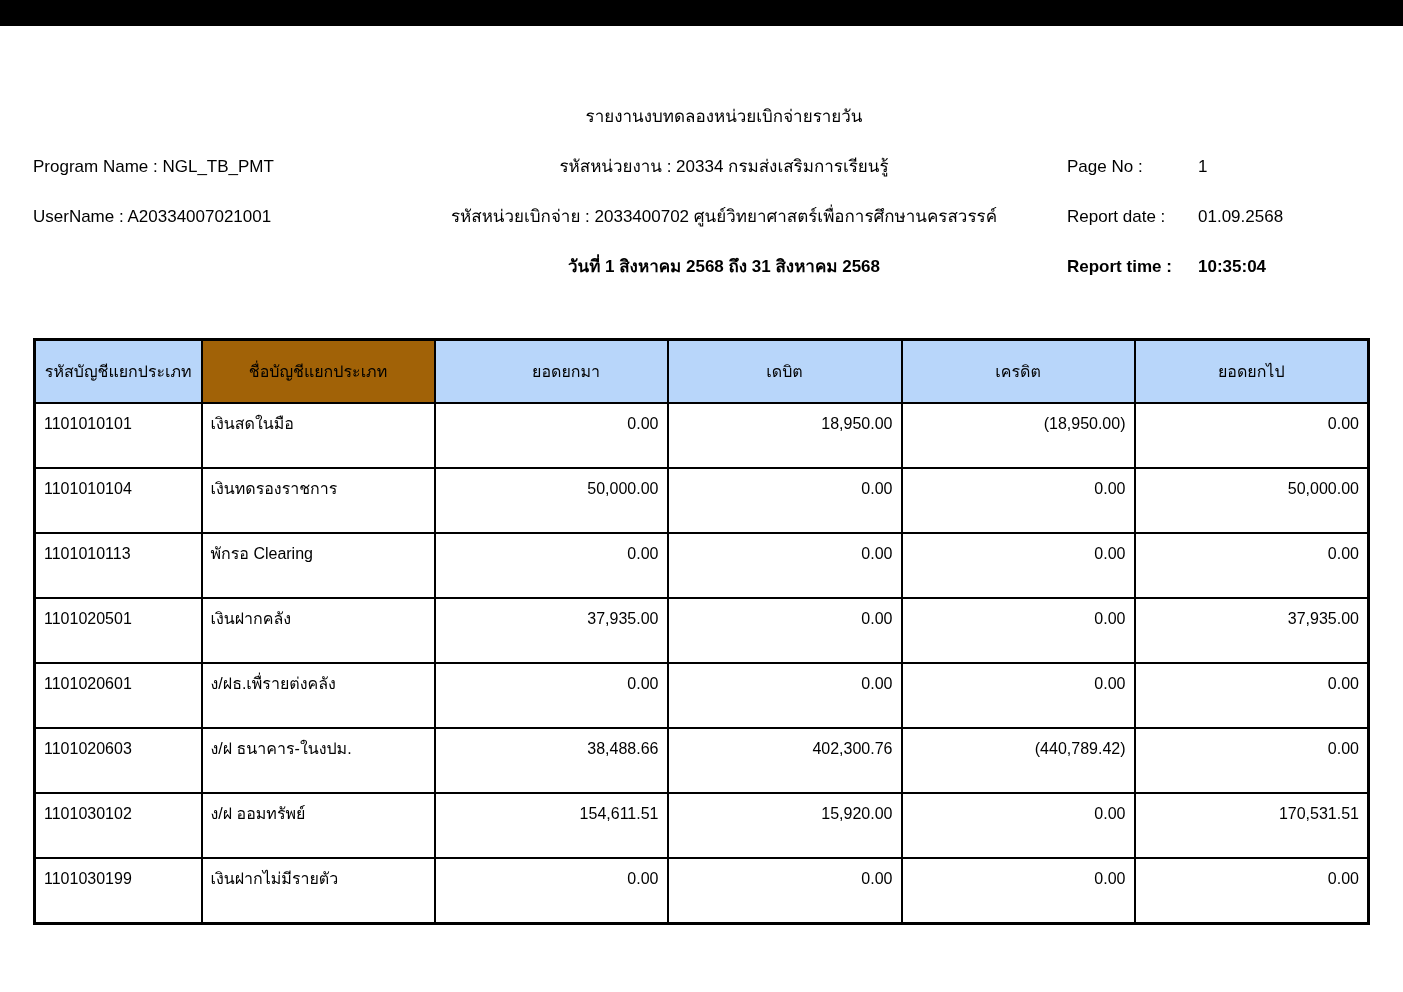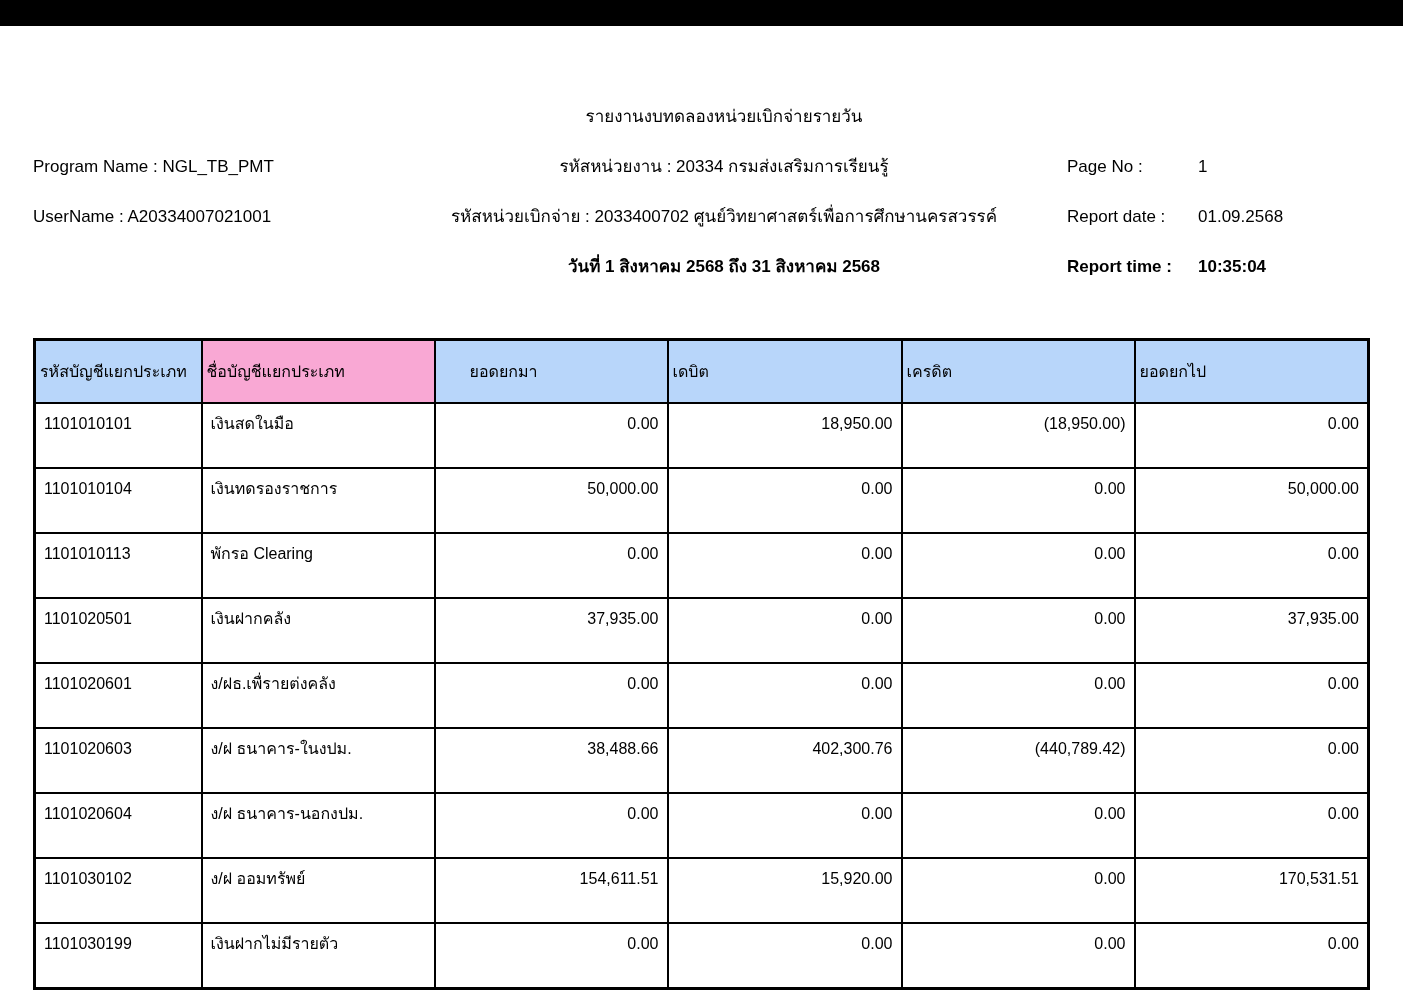--- a/index.html
+++ b/index.html
@@ -47,21 +47,21 @@
     border: 3px solid #000000;
     font-size: 16px;
   }
   table.tb th, table.tb td {
     border: 2px solid #000000;
     overflow: hidden;
   }
   table.tb th {
     height: 61px;
     font-weight: normal;
-    text-align: left;
+    text-align: center;
     vertical-align: middle;
     padding: 0 4px;
   }
   table.tb td {
     height: 48px;
     vertical-align: top;
     padding: 10px 8px 5px 8px;
     line-height: 20px;
   }
   td.txt { text-align: left; padding-left: 6px; }
@@ -93,21 +93,21 @@
     <col style="width:167px">
       <col style="width:233px">
       <col style="width:233px">
     <col style="width:234px">
       <col style="width:233px">
       <col style="width:234px">
   </colgroup>
   <thead>
     <tr>
       <th style="background: rgb(184, 214, 250);">รหัสบัญชีแยกประเภท</th>
-      <th style="background: #f9a8d4;">ชื่อบัญชีแยกประเภท</th>
+      <th style="background: #a16207;">ชื่อบัญชีแยกประเภท</th>
       <th style="background: rgb(184, 214, 250); padding-left: 34px;">ยอดยกมา</th>
       <th style="background: rgb(184, 214, 250);">เดบิต</th>
       <th style="background: rgb(184, 214, 250);">เครดิต</th>
       <th style="background: rgb(184, 214, 250);">ยอดยกไป</th>
     </tr>
   </thead>
   <tbody>
       <tr>
         <td class="txt">1101010101</td>
         <td class="txt">เงินสดในมือ</td>
@@ -150,28 +150,20 @@
       </tr>
       <tr>
         <td class="txt">1101020603</td>
         <td class="txt">ง/ฝ ธนาคาร-ในงปม.</td>
         <td class="num">38,488.66</td>
         <td class="num">402,300.76</td>
         <td class="num">(440,789.42)</td>
         <td class="num">0.00</td>
       </tr>
       <tr>
-        <td class="txt">1101020604</td>
-        <td class="txt">ง/ฝ ธนาคาร-นอกงปม.</td>
-        <td class="num">0.00</td>
-        <td class="num">0.00</td>
-        <td class="num">0.00</td>
-        <td class="num">0.00</td>
-      </tr>
-      <tr>
         <td class="txt">1101030102</td>
         <td class="txt">ง/ฝ ออมทรัพย์</td>
         <td class="num">154,611.51</td>
         <td class="num">15,920.00</td>
         <td class="num">0.00</td>
         <td class="num">170,531.51</td>
       </tr>
       <tr>
         <td class="txt">1101030199</td>
         <td class="txt">เงินฝากไม่มีรายตัว</td>

